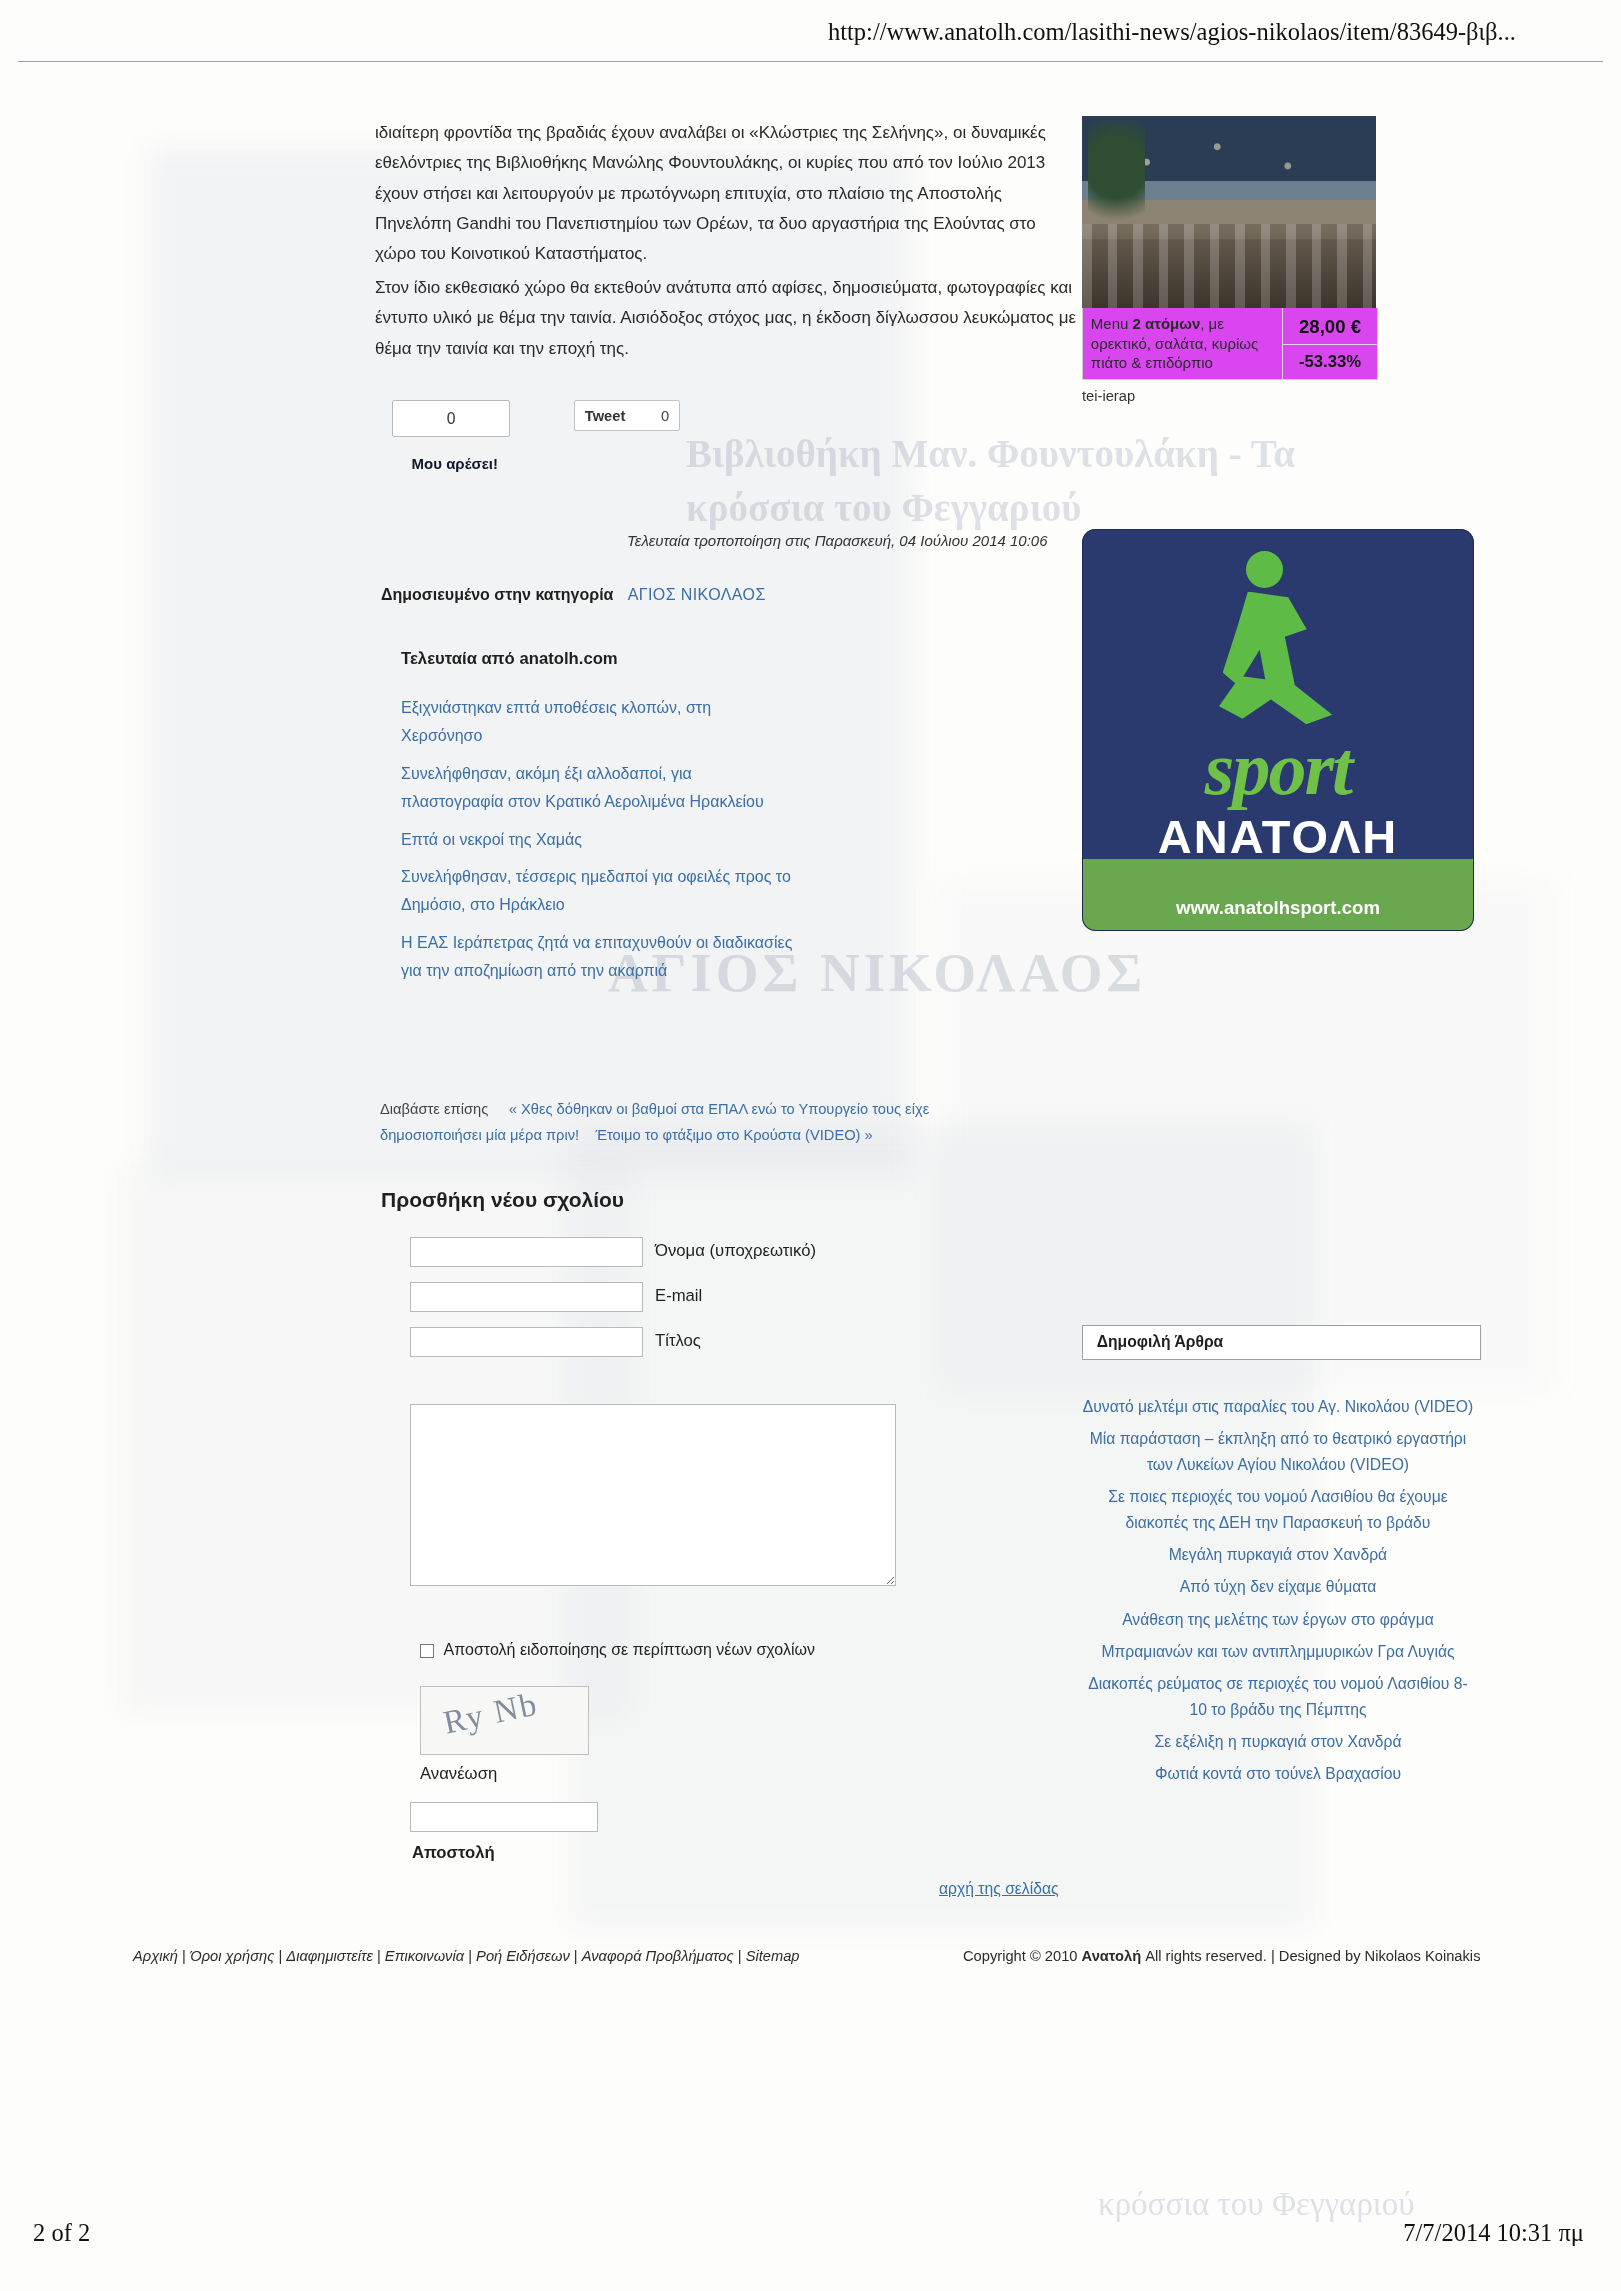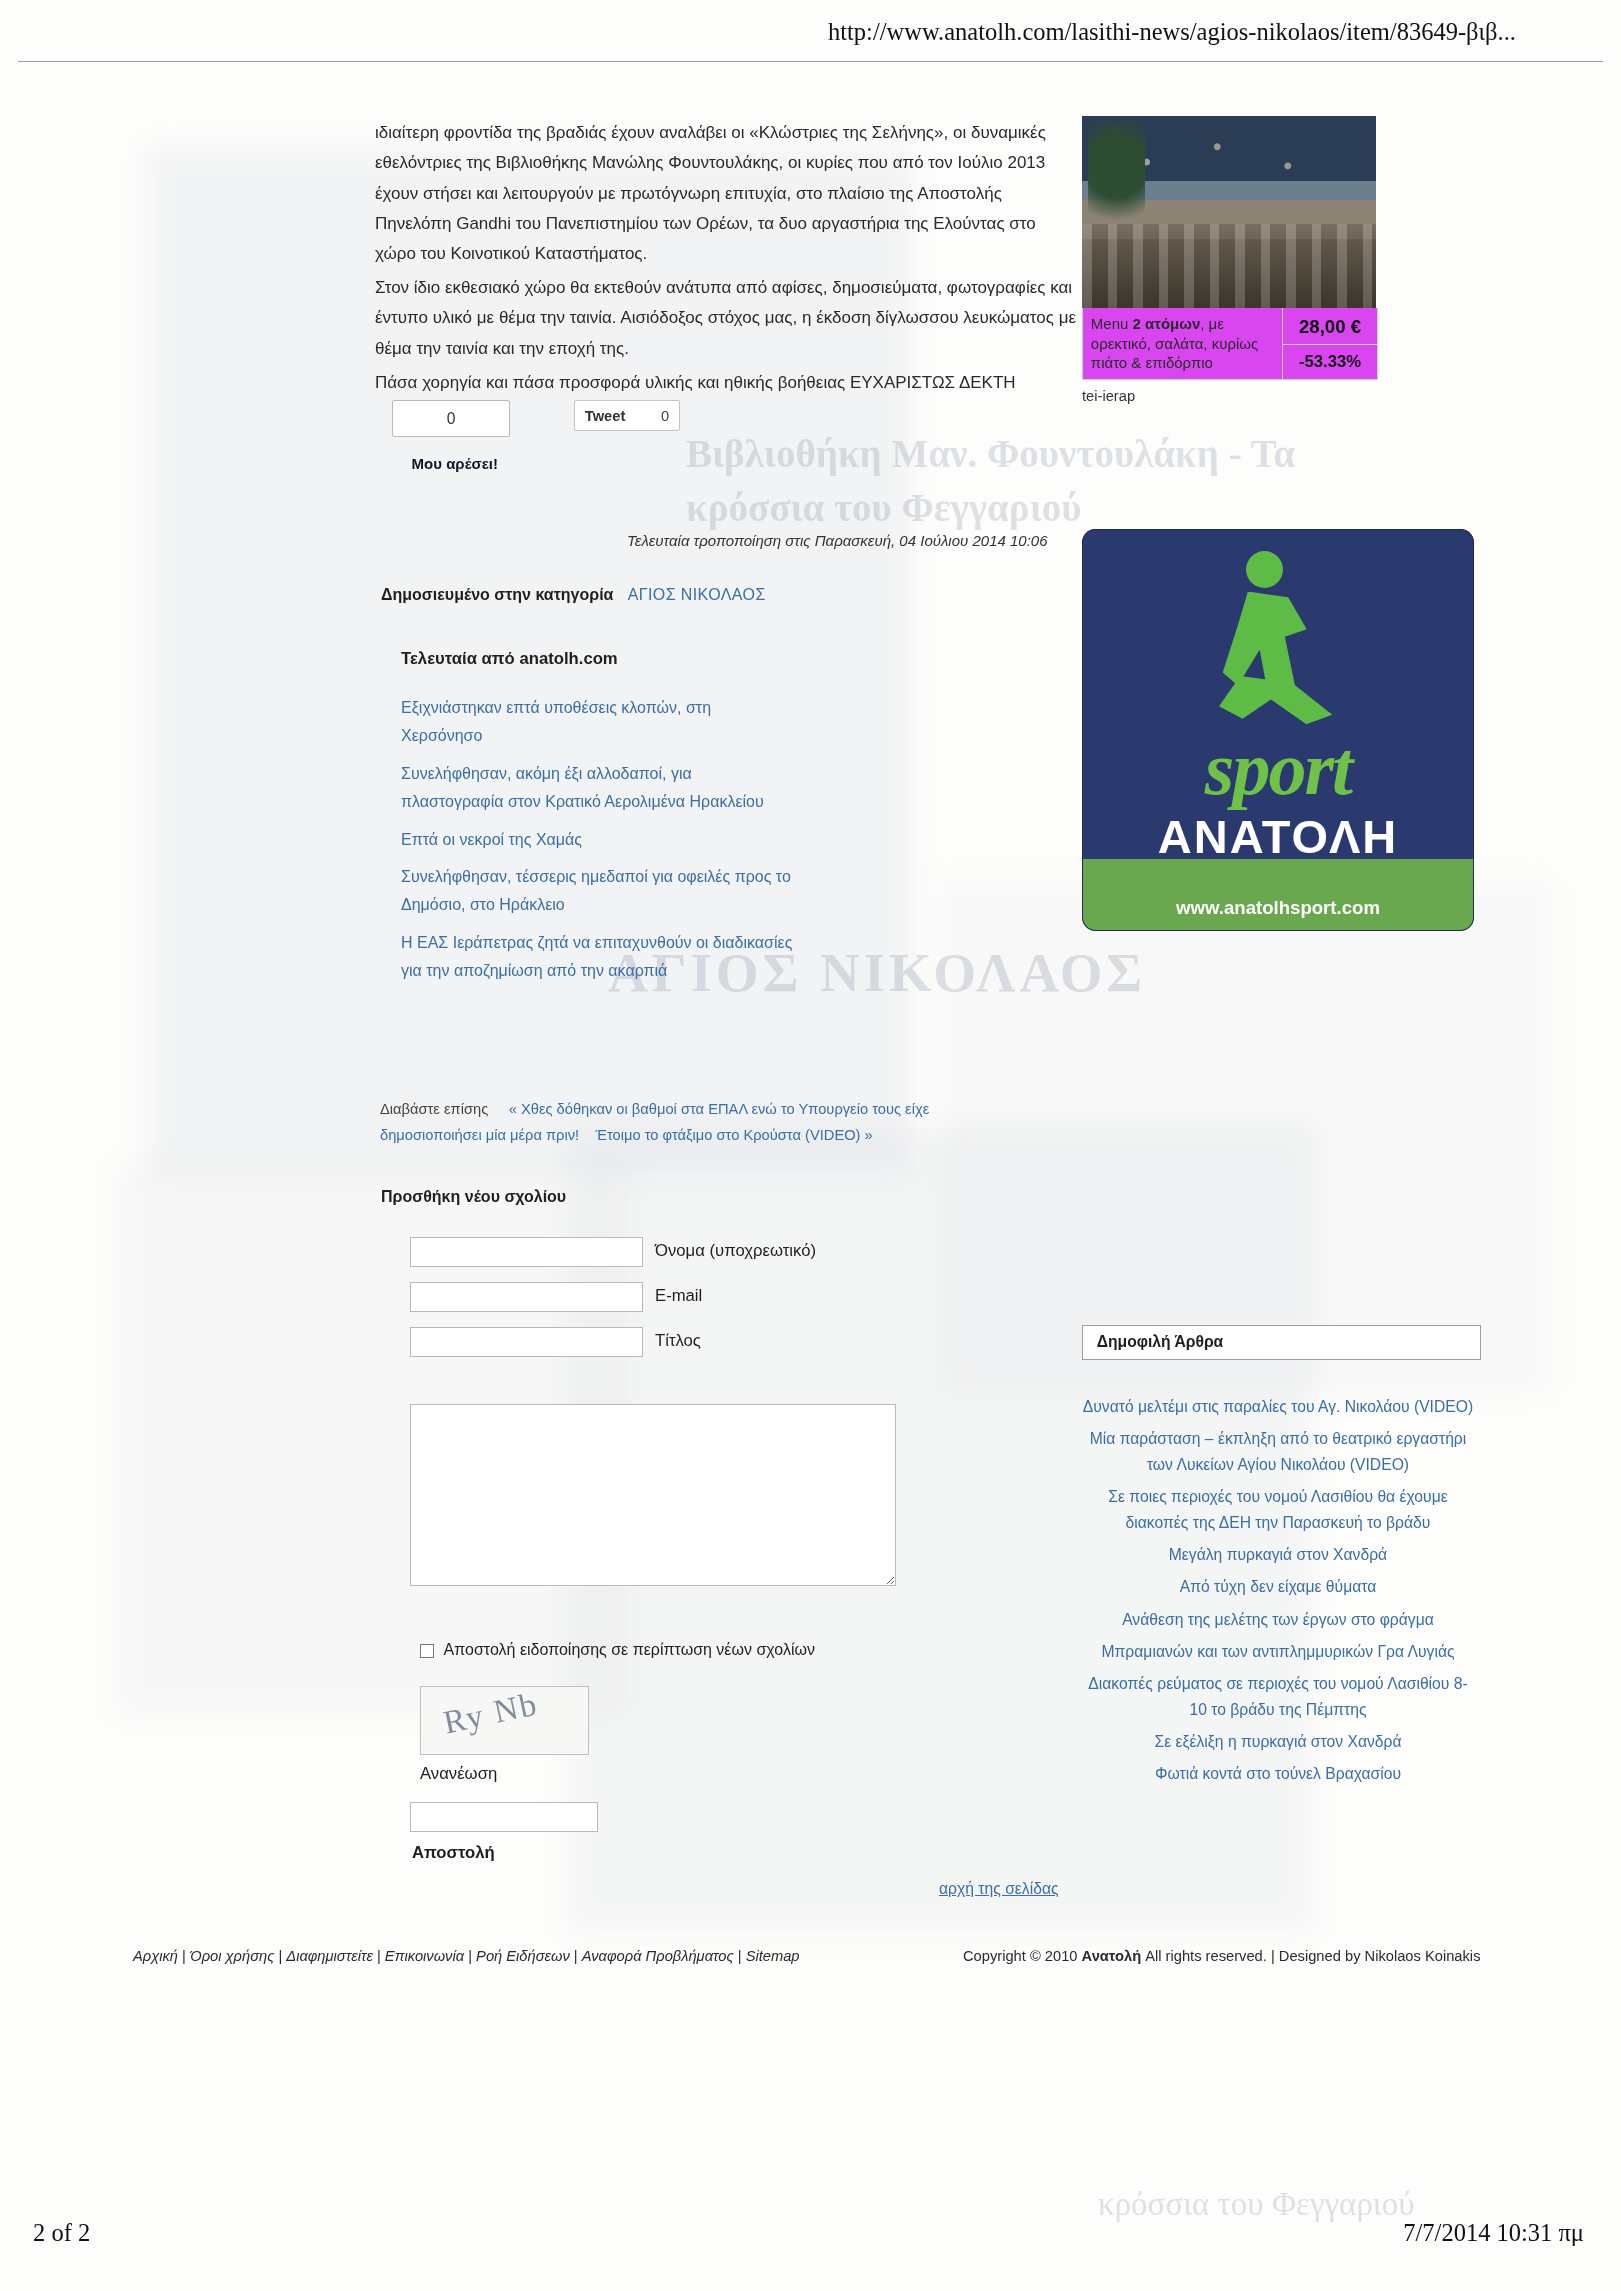--- a/index.html
+++ b/index.html
@@ -310,21 +310,21 @@
     font-size: 14.7px;
     color: #444;
     line-height: 1.8;
   }
 
   
   .form-title {
     position: absolute;
     left: 381px;
     top: 1188px;
-    font-size: 16px;
+    font-size: 21px;
     font-weight: bold;
     color: #1f1f1f;
   }
   .fld {
     position: absolute;
     left: 410px;
     width: 227px;
     height: 25.5px;
     border: 1px solid #b9b9b9;
     background: #fff;
@@ -472,21 +472,20 @@
   <div class="ghost" style="left:686px; top:485px; font-size:39px; font-weight:bold;">κρόσσια του Φεγγαριού</div>
   <div class="ghost" style="left:608px; top:941px; font-size:55px; font-weight:bold; letter-spacing:3.9px;">ΑΓΙΟΣ ΝΙΚΟΛΑΟΣ</div>
   <div class="ghost" style="left:1098px; top:2186px; font-size:33px;">κρόσσια του Φεγγαριού</div>
 
   <div class="hdr hdr-right">http://www.anatolh.com/lasithi-news/agios-nikolaos/item/83649-βιβ...</div>
   <div class="hdr-rule"></div>
 
   <div class="article">
     <p>ιδιαίτερη φροντίδα της βραδιάς έχουν αναλάβει οι «Κλώστριες της Σελήνης», οι δυναμικές εθελόντριες της Βιβλιοθήκης Μανώλης Φουντουλάκης, οι κυρίες που από τον Ιούλιο 2013 έχουν στήσει και λειτουργούν με πρωτόγνωρη επιτυχία, στο πλαίσιο της Αποστολής Πηνελόπη Gandhi του Πανεπιστημίου των Ορέων, τα δυο αργαστήρια της Ελούντας στο χώρο του Κοινοτικού Καταστήματος.</p>
     <p>Στον ίδιο εκθεσιακό χώρο θα εκτεθούν ανάτυπα από αφίσες, δημοσιεύματα, φωτογραφίες και έντυπο υλικό με θέμα την ταινία. Αισιόδοξος στόχος μας, η έκδοση δίγλωσσου λευκώματος με θέμα την ταινία και την εποχή της.</p>
-    <p>Πάσα χορηγία και πάσα προσφορά υλικής και ηθικής βοήθειας ΕΥΧΑΡΙΣΤΩΣ ΔΕΚΤΗ</p>
   </div>
 
   <div class="social">
     <div class="likebox">
       <span>0</span>
     </div>
     <div class="likelabel">Μου αρέσει!</div>
     <div class="tweetbox">
       <span class="tw">Tweet</span>
       <span class="cnt">0</span>

